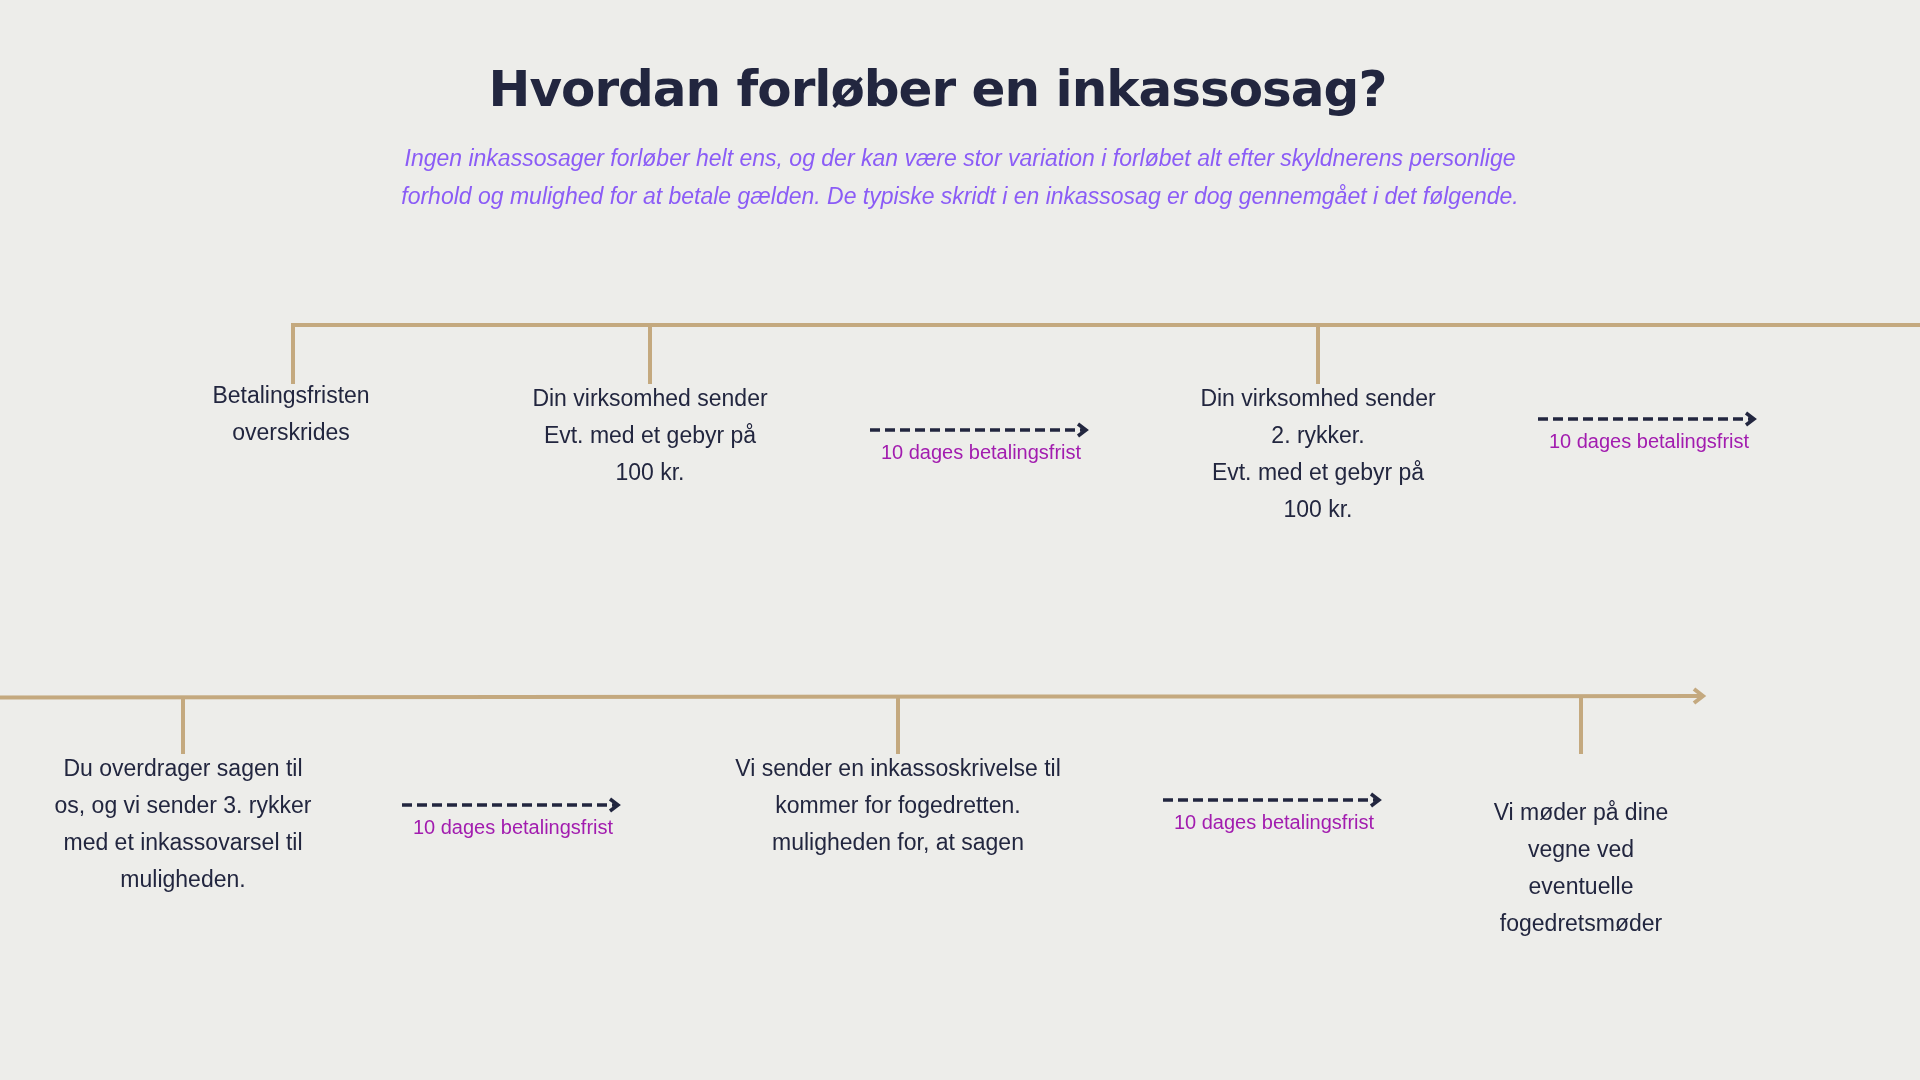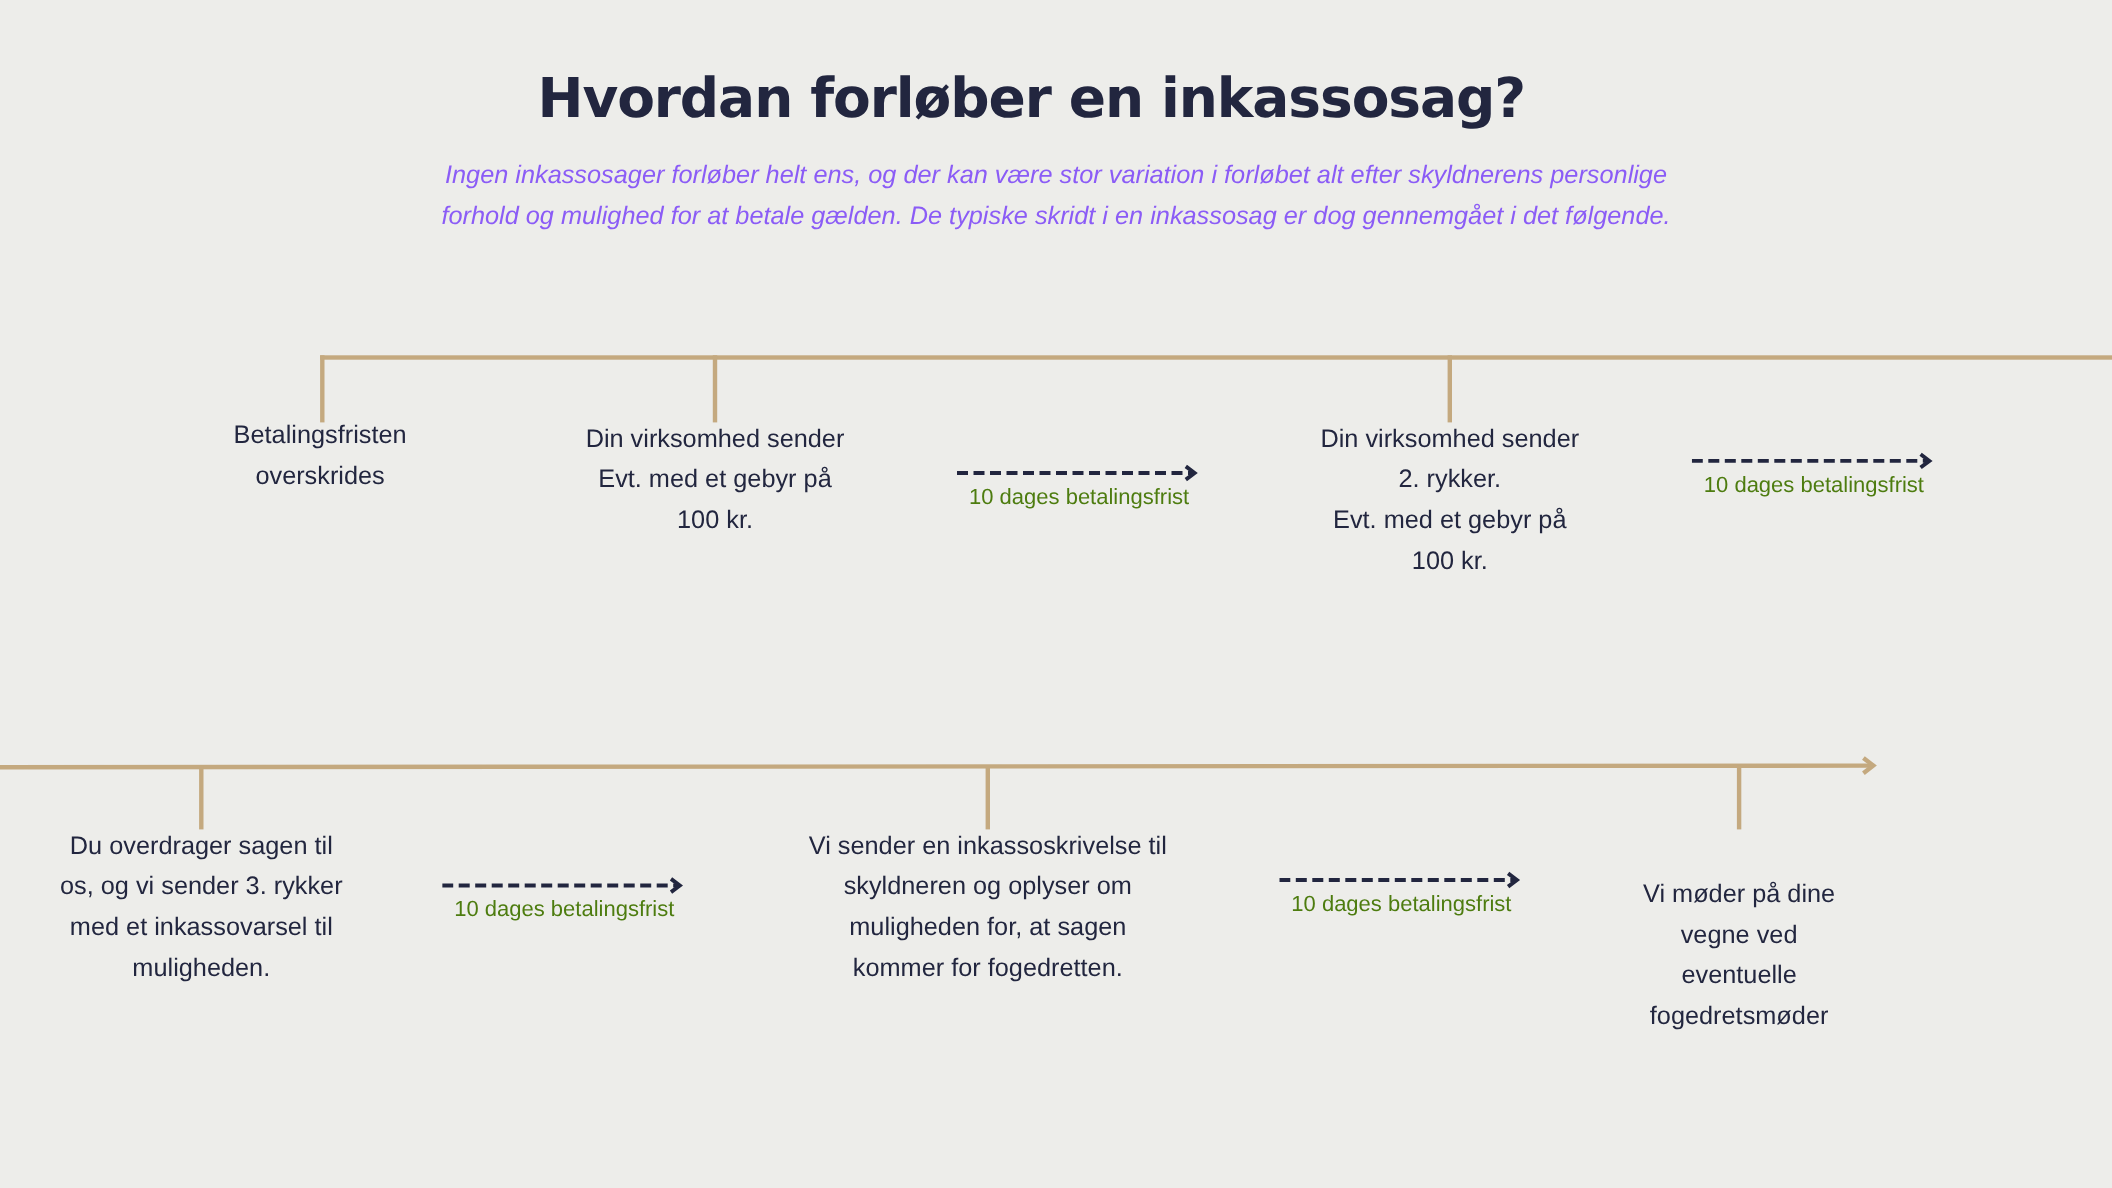--- a/index.html
+++ b/index.html
@@ -22,21 +22,21 @@
   }
   .tl-line { position: absolute; background: #c4a97f; }
   .step {
     position: absolute; text-align: center; font-size: 23px; line-height: 37px;
     color: #22263f; transform: translateX(-50%);
   }
   .step div { white-space: nowrap; }
   .arrow-group { position: absolute; width: 222px; }
   .arrow-group svg { display: block; }
   .arrow-label {
-    font-size: 20px; color: #4d7c0f; white-space: nowrap; text-align: center;
+    font-size: 20px; color: #a21caf; white-space: nowrap; text-align: center;
     margin-top: 2px;
   }
 </style>
 </head>
 <body>
 
 <div class="title">Hvordan forløber en inkassosag?</div>
 <div class="subtitle">
   <div>Ingen inkassosager forløber helt ens, og der kan være stor variation i forløbet alt efter skyldnerens personlige</div>
   <div>forhold og mulighed for at betale gælden. De typiske skridt i en inkassosag er dog gennemgået i det følgende.</div>
@@ -90,23 +90,22 @@
   <div class="tl-line" style="left:1579px; top:696px; width:4px; height:58px;"></div>
 
   <div class="step" style="left:183px; top:750px;">
     <div>Du overdrager sagen til</div>
     <div>os, og vi sender 3. rykker</div>
     <div>med et inkassovarsel til</div>
     <div>muligheden.</div>
   </div>
   <div class="step" style="left:898px; top:750px;">
     <div>Vi sender en inkassoskrivelse til</div>
-    <div>skyldneren og oplyser om</div>
+    <div>kommer for fogedretten.</div>
     <div>muligheden for, at sagen</div>
-    <div>kommer for fogedretten.</div>
   </div>
   <div class="step" style="left:1581px; top:794px;">
     <div>Vi møder på dine</div>
     <div>vegne ved</div>
     <div>eventuelle</div>
     <div>fogedretsmøder</div>
   </div>
 
   <div class="arrow-group" style="left:402px; top:796px;">
     <svg width="222" height="18" viewBox="0 0 222 18">

